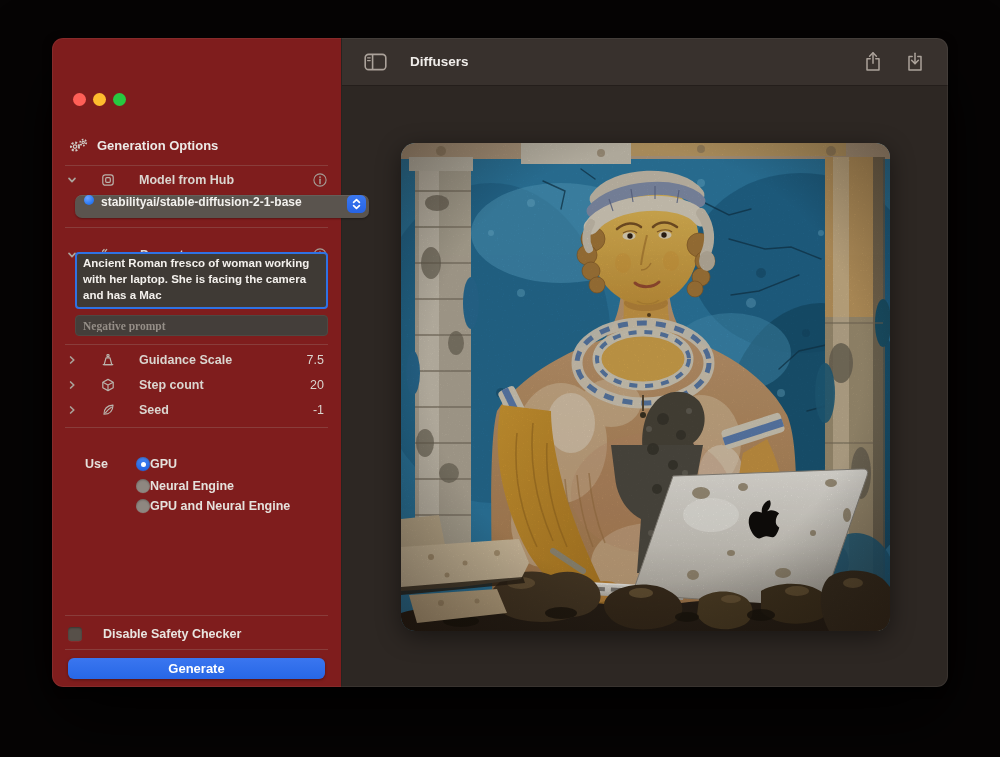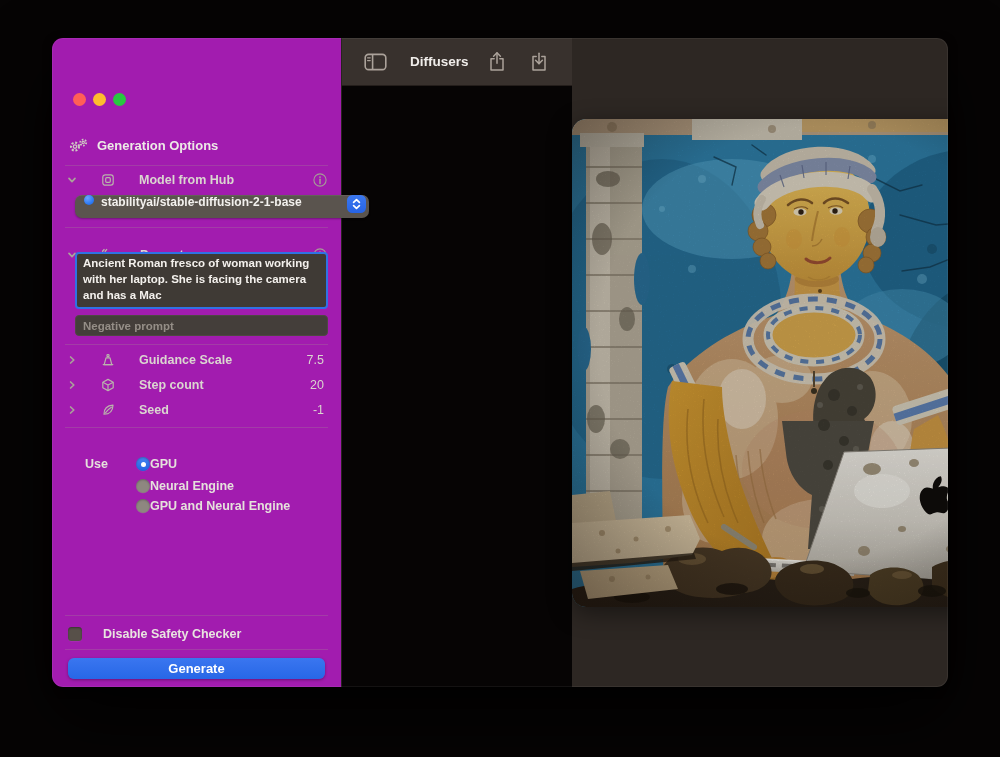--- a/index.html
+++ b/index.html
@@ -11,21 +11,21 @@
   }
   .window{
     position:absolute;left:52px;top:38px;width:896px;height:649px;
     border-radius:11px;display:flex;overflow:hidden;
     box-shadow:0 30px 70px rgba(0,0,0,.85),0 2px 8px rgba(0,0,0,.6);
   }
   .window::after{content:"";position:absolute;inset:0;border-radius:11px;
     box-shadow:inset 0 0 0 1px rgba(255,255,255,.06);pointer-events:none;z-index:50}
 
   
-  .sidebar{width:289px;flex:none;background:#a21caf;position:relative;border-right:1px solid #282320}
+  .sidebar{width:289px;flex:none;background:#7f1d1d;position:relative;border-right:1px solid #282320}
   .traffic{position:absolute;top:55px;left:21px;display:flex;gap:7px}
   .dot{width:13px;height:13px;border-radius:50%}
   .s-header{position:absolute;top:100px;left:16px;display:flex;align-items:center;gap:8px;
     color:#edeae7;font-size:13px;font-weight:700}
   .divider{position:absolute;left:13px;right:13px;height:1px;background:rgba(165,155,145,.26)}
   .row{position:absolute;left:15px;right:13px;height:17px;display:flex;align-items:center;gap:24px;
     color:#dbd6d0;font-size:12.5px;font-weight:600}
   .row .spacer{flex:1}
   .chev{flex:none;display:flex;width:10px;justify-content:center}
   .val{font-weight:400;color:#d9d4ce;margin-right:4px}
@@ -40,21 +40,21 @@
   .model-text{flex:1;white-space:nowrap;overflow:hidden}
   .stepper{width:19px;height:18px;border-radius:5.5px;flex:none;
     background:linear-gradient(#3b78f0,#2663e4);display:flex;align-items:center;justify-content:center}
 
   .prompt-box{position:absolute;top:214px;left:23px;width:253px;height:57px;box-sizing:border-box;
     background:#3f3a35;border:2px solid #2f72e4;border-radius:4px;
     color:#f4f1ed;font-size:11.5px;font-weight:600;line-height:1.38;padding:2px 6px;
     resize:none;outline:none;font-family:inherit;overflow:hidden}
   .neg-input{position:absolute;top:277px;left:23px;width:253px;height:21px;box-sizing:border-box;
     background:#443e3a;border:1px solid #4e4843;border-radius:4px;color:#f4f1ed;
-    font-size:11.5px;font-weight:600;padding:0 7px;outline:none;font-family:Liberation Sans, sans-serif}
+    font-size:11.5px;font-weight:600;padding:0 7px;outline:none;font-family:Liberation Serif, serif}
   .neg-input::placeholder{color:#958e87;font-weight:600}
 
   .use-label{position:absolute;left:33px;top:418px;height:16px;display:flex;align-items:center;
     color:#e5e1dc;font-size:12.5px;font-weight:600}
   .radio-row{position:absolute;left:84px;height:16px;display:flex;align-items:center;
     color:#e5e1dc;font-size:12.5px;font-weight:600}
   .radio{width:14px;height:14px;border-radius:50%;background:#8e8780;position:relative;flex:none;
     box-shadow:inset 0 1px 2px rgba(0,0,0,.25),0 .5px 0 rgba(255,255,255,.1)}
   .radio.on{background:linear-gradient(#4785f2,#2263e2)}
   .radio.on::after{content:"";position:absolute;left:4.5px;top:4.5px;width:5px;height:5px;border-radius:50%;background:#fff}
@@ -62,21 +62,21 @@
   .safety-row{position:absolute;top:589px;left:16px;display:flex;align-items:center;gap:21px;
     color:#e9e5e0;font-size:12.5px;font-weight:600}
   .checkbox{width:14px;height:14px;border-radius:3.5px;background:#575049;flex:none;position:relative;
     box-shadow:inset 0 1px 2px rgba(0,0,0,.35),0 .5px 0 rgba(255,255,255,.12)}
 
   .generate{position:absolute;top:620px;left:16px;right:16px;height:21px;border:none;border-radius:6px;
     background:linear-gradient(#3a76f0,#2767e6);color:#fff;font-size:13px;font-weight:700;
     font-family:inherit;cursor:default;box-shadow:0 1px 3px rgba(0,0,0,.35)}
 
   
-  .main{flex:1;display:flex;flex-direction:row;min-width:0}
+  .main{flex:1;display:flex;flex-direction:column;min-width:0}
   .mtoolbar{height:47px;flex:none;background:#38312d;border-bottom:1px solid #241e1b;
     display:flex;align-items:center;padding:0 19px}
   .mtitle{color:#f0edea;font-size:13.5px;font-weight:700;margin-left:21px}
   .mspacer{flex:1}
   .tool-btn{width:28px;height:26px;display:flex;align-items:center;justify-content:center;margin-left:14px}
   .content{flex:1;background:#2d2723;display:flex;align-items:center;justify-content:center}
   .gen-image{width:489px;height:488px;border-radius:14px;overflow:hidden;flex:none;
     box-shadow:0 6px 24px rgba(0,0,0,.45)}
   .gen-image svg{display:block}
 </style>

